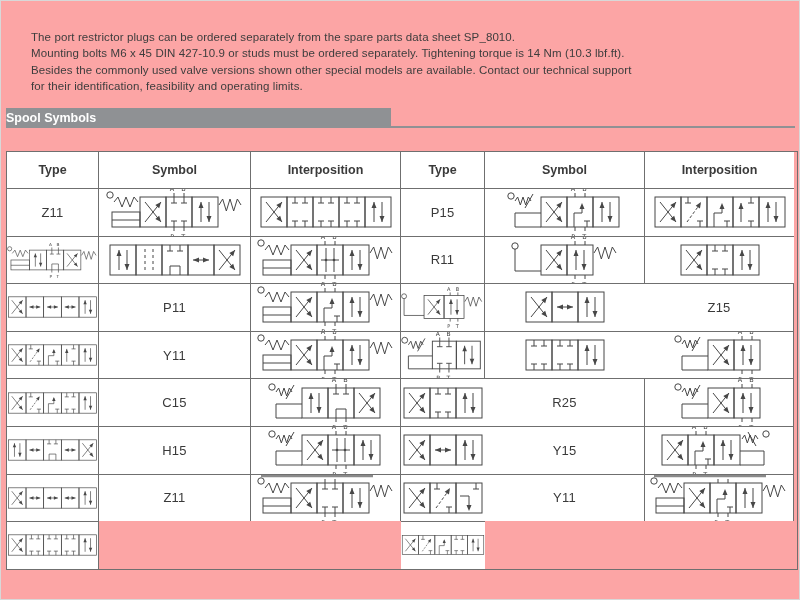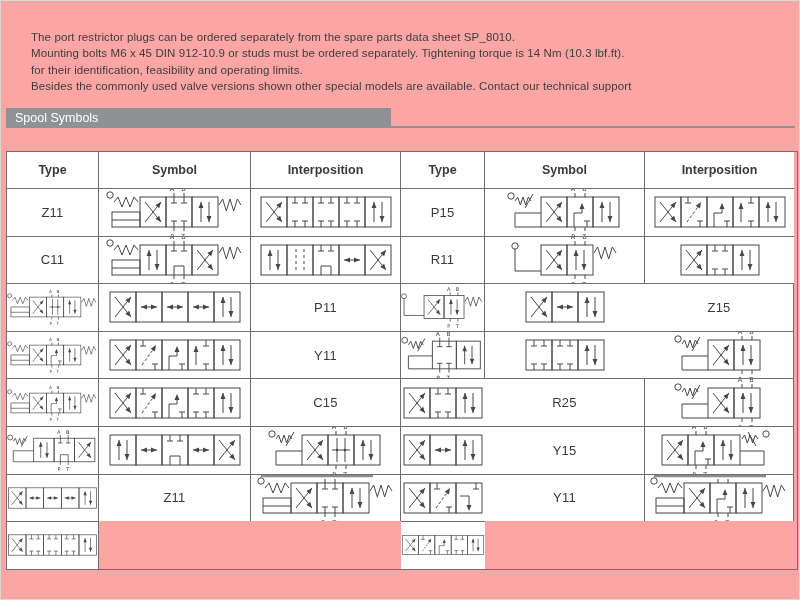--- a/index.html
+++ b/index.html
@@ -3,22 +3,22 @@
 <meta charset="utf-8">
 <style>
   html,body{margin:0;padding:0;background:#f2f2f2;}
   .page{position:relative;width:800px;height:600px;background:#fca5a5;
         font-family:"Liberation Sans",sans-serif;overflow:hidden;
         box-sizing:border-box;border:1px solid #d8d8d8;}
   .intro{position:absolute;left:30px;top:16px;font-size:11.5px;line-height:16.5px;
          color:#3d3d3d;letter-spacing:0.1px;}
   .intro span{display:block;}
   .secbar{position:absolute;left:5px;top:107px;width:385px;height:20px;background:#8f9194;
-          color:#ffffff;font-weight:normal;font-size:12.5px;line-height:20px;
-          padding-left:9px;box-sizing:border-box;}
+          color:#ffffff;font-weight:bold;font-size:12.5px;line-height:20px;
+          box-sizing:border-box;}
   .secline{position:absolute;left:390px;top:125px;width:404px;height:2px;background:#8f9194;}
   .tables{position:absolute;left:5px;top:150px;width:790px;display:flex;
           border:1px solid #6f6f6f;box-sizing:content-box;}
   .vtable{display:grid;grid-template-rows:36px repeat(8,47.6px);}
   .vtable.left{grid-template-columns:92px 152px 150px;}
   .vtable.right{grid-template-columns:84px 160px 149px;}
   .cell{border-right:1px solid #6f6f6f;display:flex;align-items:center;justify-content:center;
         overflow:hidden;background:#fff;}
   .cell.noR{border-right:none;}
   .dr{border-top:1px solid #6f6f6f;}
@@ -26,23 +26,23 @@
   .tcell{font-size:13px;color:#3a3a3a;letter-spacing:0.2px;}
   svg{display:block;}
 </style>
 </head>
 <body>
 
 <div class="page">
 
   <p class="intro">
     <span>The port restrictor plugs can be ordered separately from the spare parts data sheet SP_8010.</span>
-    <span>Mounting bolts M6 x 45 DIN 912-10.9 or studs must be ordered separately. Tightening torque is 14 Nm (10.3 lbf.ft).</span>
+    <span>Mounting bolts M6 x 45 DIN 427-10.9 or studs must be ordered separately. Tightening torque is 14 Nm (10.3 lbf.ft).</span>
+    <span>Besides the commonly used valve versions shown other special models are available. Contact our technical support</span>
     <span>for their identification, feasibility and operating limits.</span>
-    <span>Besides the commonly used valve versions shown other special models are available. Contact our technical support</span>
   </p>
 
   <div class="secbar">
     <span>Spool Symbols</span>
   </div>
   <div class="secline"></div>
 
   <div class="tables">
     <div class="vtable left" id="vt0">
       <div class="cell hcell c0">Type</div>
@@ -117,21 +117,20 @@
             <line x1="85" y1="28" x2="91" y2="28" stroke="#474747" stroke-width="1"></line>
             <line x1="98" y1="34" x2="98" y2="28" stroke="#474747" stroke-width="1"></line>
             <line x1="95" y1="28" x2="101" y2="28" stroke="#474747" stroke-width="1"></line>
             <rect x="106" y="4" width="26" height="30" fill="none" stroke="#474747"></rect>
             <line x1="115" y1="29" x2="115" y2="9" stroke="#474747" stroke-width="1"></line>
             <polygon points="115,9 117.5,15 112.5,15" fill="#474747"></polygon>
             <line x1="123" y1="9" x2="123" y2="29" stroke="#474747" stroke-width="1"></line>
             <polygon points="123,29 120.5,23 125.5,23" fill="#474747"></polygon>
           </svg>
         </div>
-        <div class="cell dr tcell c0">C11</div>
         <div class="cell dr c1">
           <svg width="138" height="56" viewBox="0 0 138 56">
             <rect x="34" y="13" width="26" height="30" fill="none" stroke="#474747"></rect>
             <line x1="43" y1="38" x2="43" y2="18" stroke="#474747" stroke-width="1"></line>
             <polygon points="43,18 45.5,24 40.5,24" fill="#474747"></polygon>
             <line x1="51" y1="18" x2="51" y2="38" stroke="#474747" stroke-width="1"></line>
             <polygon points="51,38 48.5,32 53.5,32" fill="#474747"></polygon>
             <rect x="60" y="13" width="26" height="30" fill="none" stroke="#474747"></rect>
             <line x1="68" y1="13" x2="68" y2="19" stroke="#474747" stroke-width="1"></line>
             <line x1="65" y1="19" x2="71" y2="19" stroke="#474747" stroke-width="1"></line>
@@ -424,20 +423,21 @@
             <line x1="85" y1="19" x2="101" y2="19" stroke="#474747" stroke-width="1"></line>
             <polygon points="101,19 95,21.5 95,16.5" fill="#474747"></polygon>
             <polygon points="85,19 91,16.5 91,21.5" fill="#474747"></polygon>
             <rect x="106" y="4" width="26" height="30" fill="none" stroke="#474747"></rect>
             <line x1="111" y1="29" x2="127" y2="9" stroke="#474747" stroke-width="1"></line>
             <polygon points="127,9 125.20400173828102,15.246950475544244 121.29965769106587,12.123475237772121" fill="#474747"></polygon>
             <line x1="111" y1="9" x2="127" y2="29" stroke="#474747" stroke-width="1"></line>
             <polygon points="127,29 121.29965769106587,25.876524762227877 125.20400173828102,22.753049524455758" fill="#474747"></polygon>
           </svg>
         </div>
+        <div class="cell dr tcell c0">H15</div>
         <div class="cell dr c1">
           <svg width="116" height="56" viewBox="0 0 116 56">
             <rect x="34" y="13" width="26" height="30" fill="none" stroke="#474747"></rect>
             <line x1="39" y1="38" x2="55" y2="18" stroke="#474747" stroke-width="1"></line>
             <polygon points="55,18 53.20400173828103,24.246950475544242 49.29965769106588,21.123475237772123" fill="#474747"></polygon>
             <line x1="39" y1="18" x2="55" y2="38" stroke="#474747" stroke-width="1"></line>
             <polygon points="55,38 49.29965769106588,34.87652476222788 53.20400173828103,31.753049524455758" fill="#474747"></polygon>
             <rect x="60" y="13" width="26" height="30" fill="none" stroke="#474747"></rect>
             <line x1="69" y1="16" x2="69" y2="40" stroke="#474747" stroke-width="1"></line>
             <line x1="77" y1="16" x2="77" y2="40" stroke="#474747" stroke-width="1"></line>

